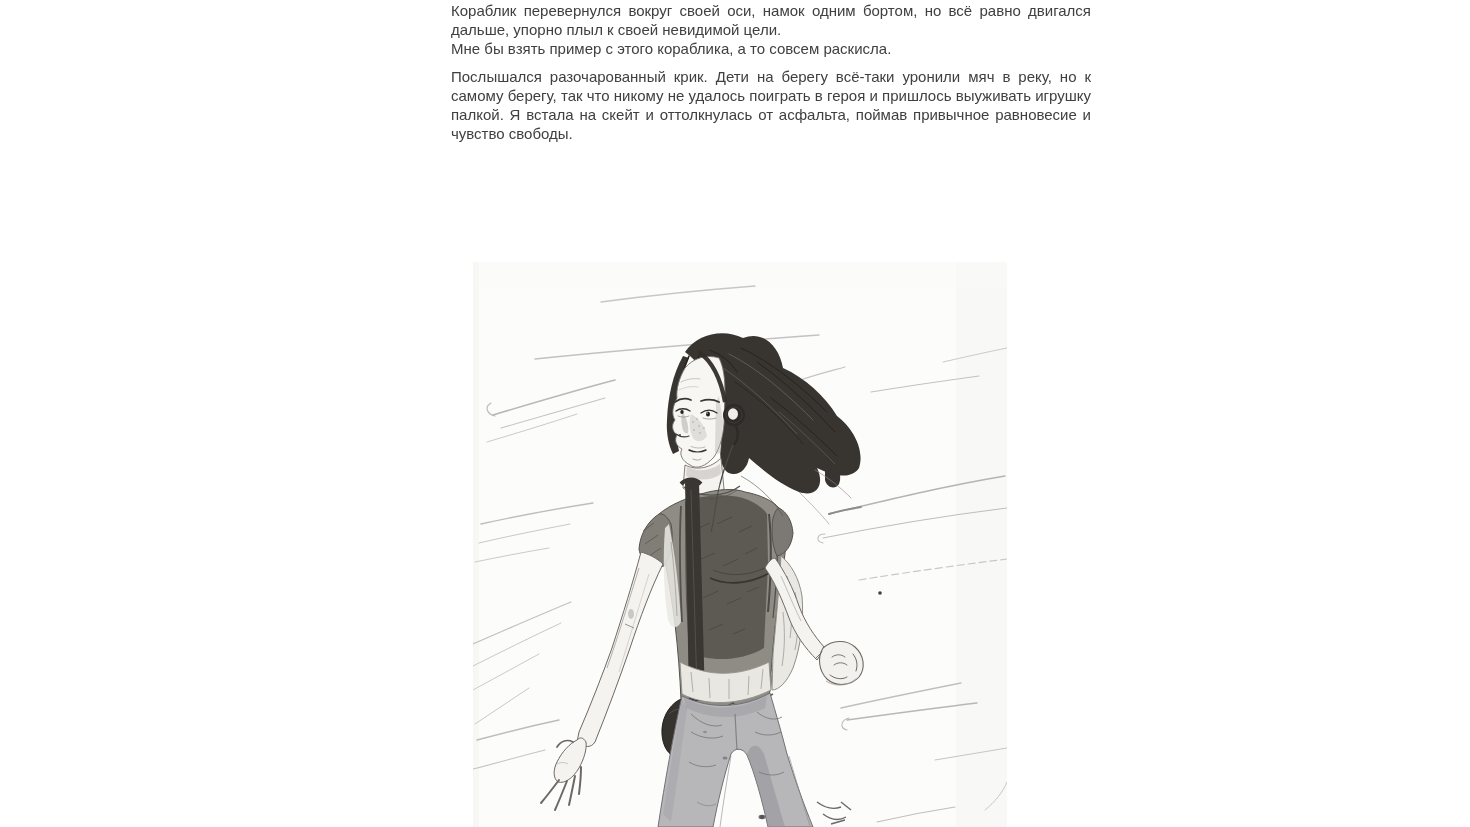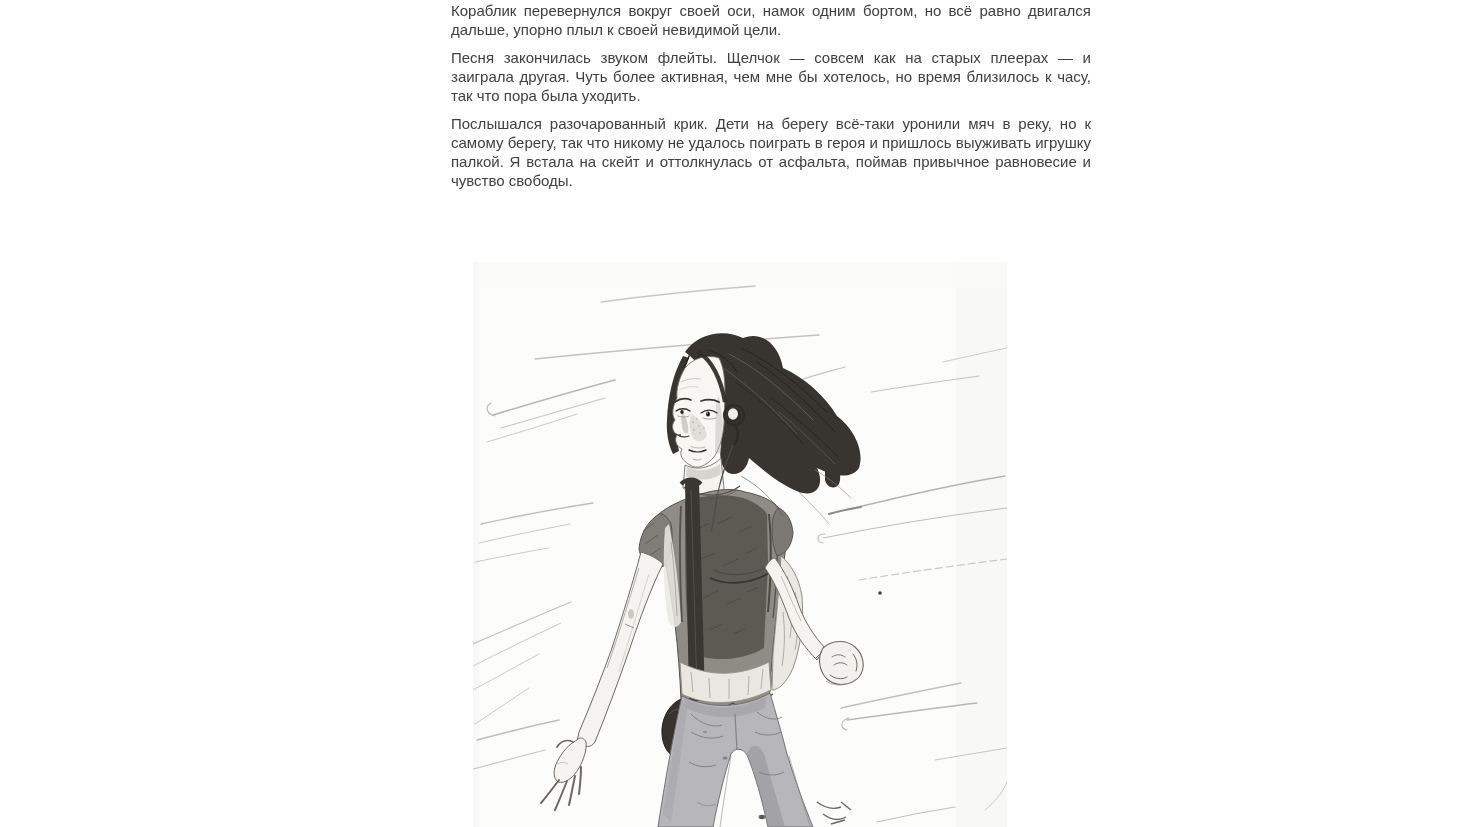--- a/index.html
+++ b/index.html
@@ -20,21 +20,21 @@
     margin:0; padding:0;
   }
   figure.illustration svg { display:block; width:534px; height:565px; }
 </style>
 </head>
 <body>
 
 <div class="page">
   <div class="column">
     <p class="para">Кораблик перевернулся вокруг своей оси, намок одним бортом, но всё равно двигался дальше, упорно плыл к своей невидимой цели.</p>
-    <p class="para gap">Песня закончилась звуком флейты. Щелчок — совсем как на старых плеерах — и заиграла другая. Чуть более активная, чем мне бы хотелось, но время близилось к часу, так что пора была уходить.</p>
+    <p class="para">Мне бы взять пример с этого кораблика, а то совсем раскисла.</p>
     <p class="para gap">Послышался разочарованный крик. Дети на берегу всё-таки уронили мяч в реку, но к самому берегу, так что никому не удалось поиграть в героя и пришлось выуживать игрушку палкой. Я встала на скейт и оттолкнулась от асфальта, поймав привычное равновесие и чувство свободы.</p>
   </div>
 
   <figure class="illustration" aria-label="Карандашный рисунок: девушка в наушниках, волосы развеваются на ветру">
     <svg xmlns="http://www.w3.org/2000/svg" viewBox="0 0 534 565" role="img">
 
       <g>
         <rect x="0" y="0" width="534" height="565" fill="#fcfcfb"></rect>
         <rect x="483" y="0" width="51" height="565" fill="#f4f4f3" opacity="0.55"></rect>
         <rect x="0" y="0" width="534" height="26" fill="#fafaf9" opacity="0.6"></rect>

